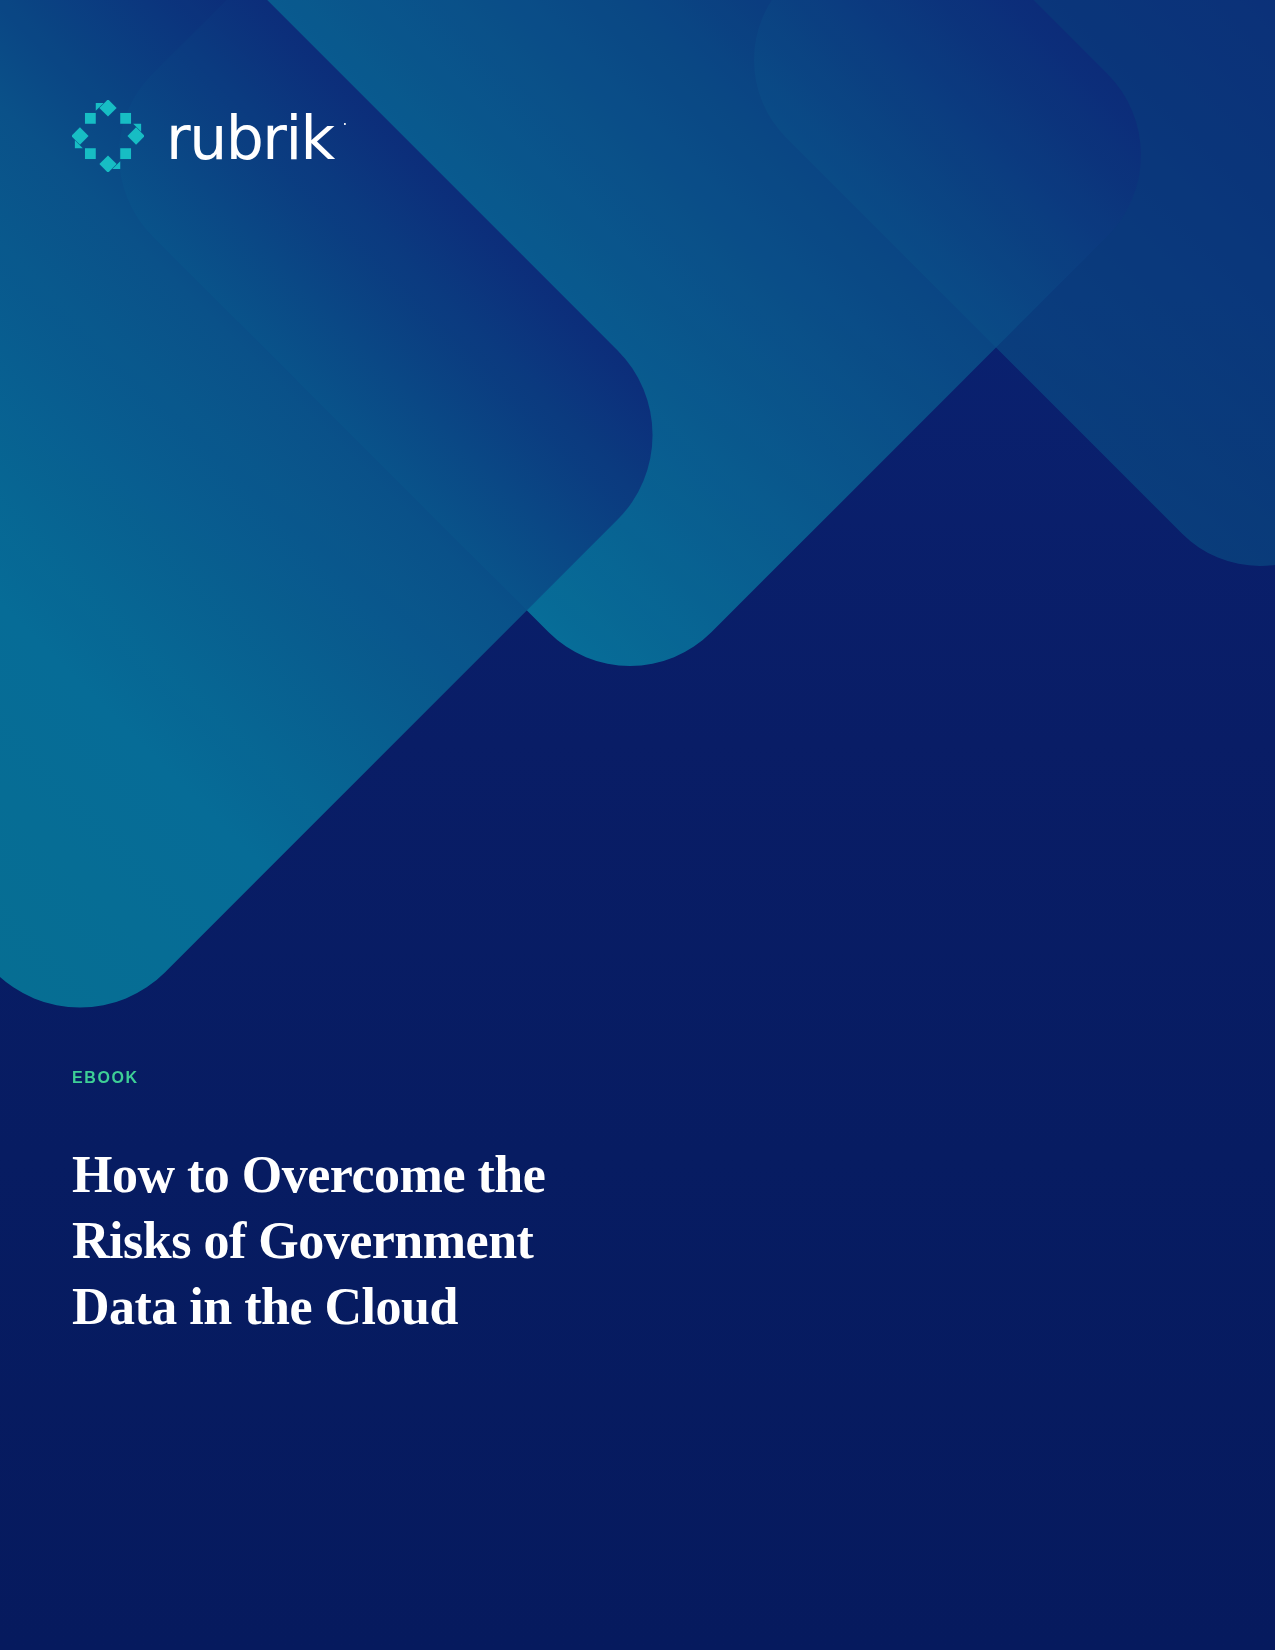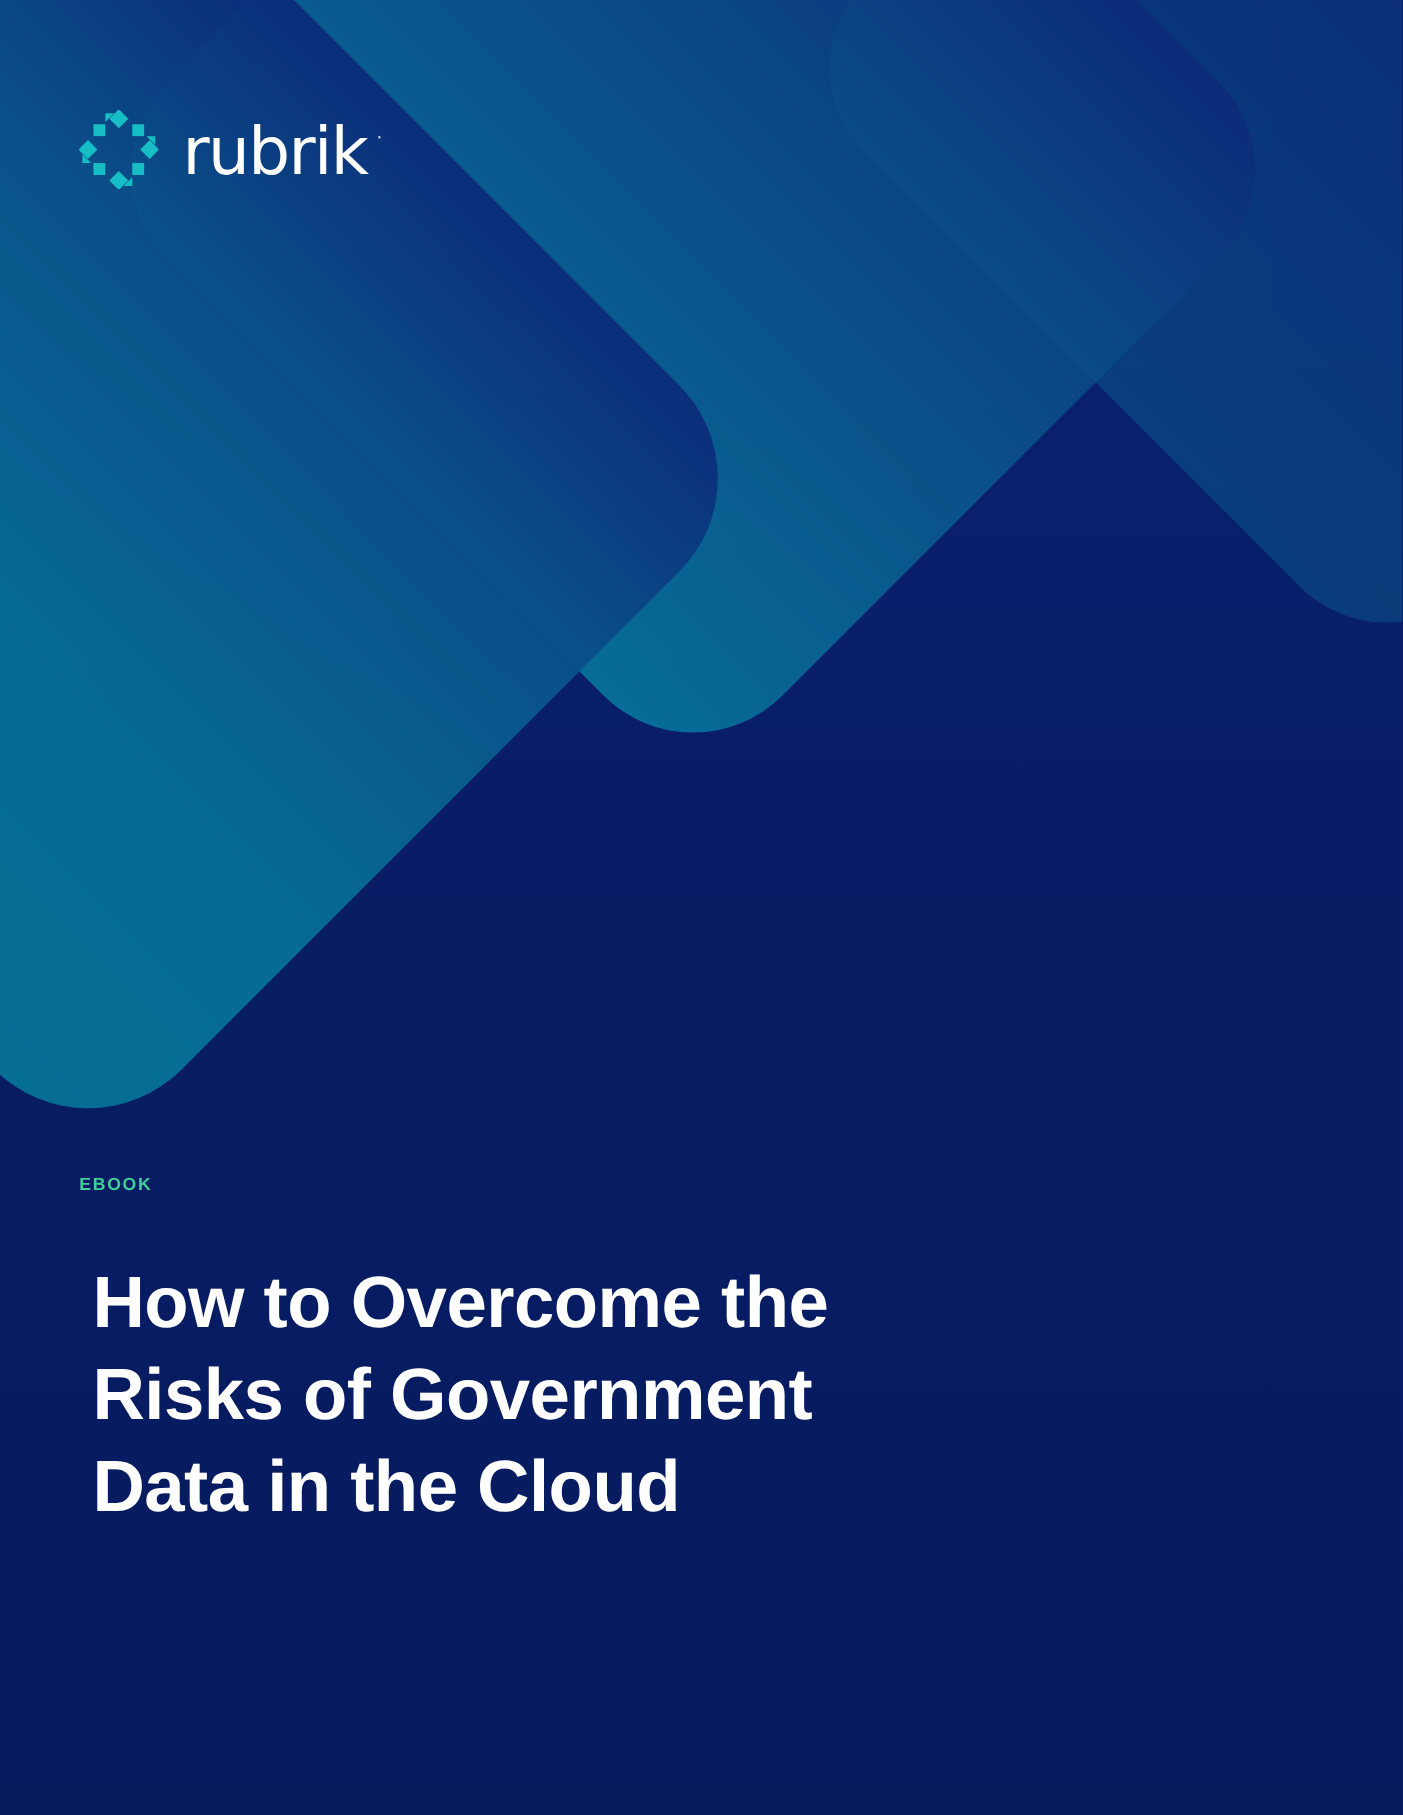--- a/index.html
+++ b/index.html
@@ -76,26 +76,26 @@
     color: #3ecf96;
     font-family: "Liberation Sans", sans-serif;
     font-size: 16px;
     font-weight: bold;
     letter-spacing: 1.6px;
     line-height: 1;
     margin: 0 0 56px 0;
   }
   .cover-title {
     color: #ffffff;
-    font-family: Liberation Sans, sans-serif;
-    font-size: 66px;
+    font-family: Liberation Serif, serif;
+    font-size: 52px;
     font-weight: bold;
     letter-spacing: -0.5px;
     line-height: 1.27;
-    margin: 12px;
+    margin: 0;
     white-space: pre-line;
   }
 </style>
 </head>
 <body>
 
 <div class="page">
 
   <div class="art">
     <svg viewBox="0 0 1275 1650" xmlns="http://www.w3.org/2000/svg" aria-hidden="true">

